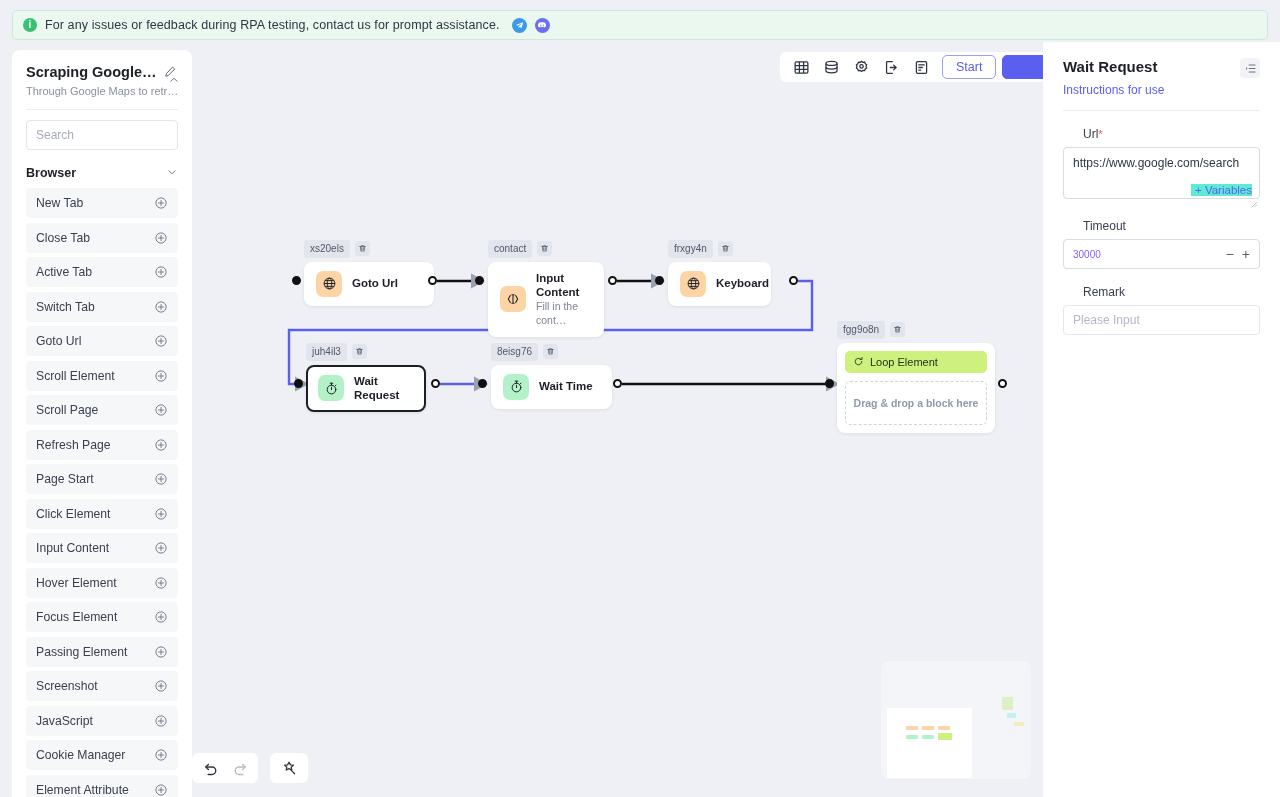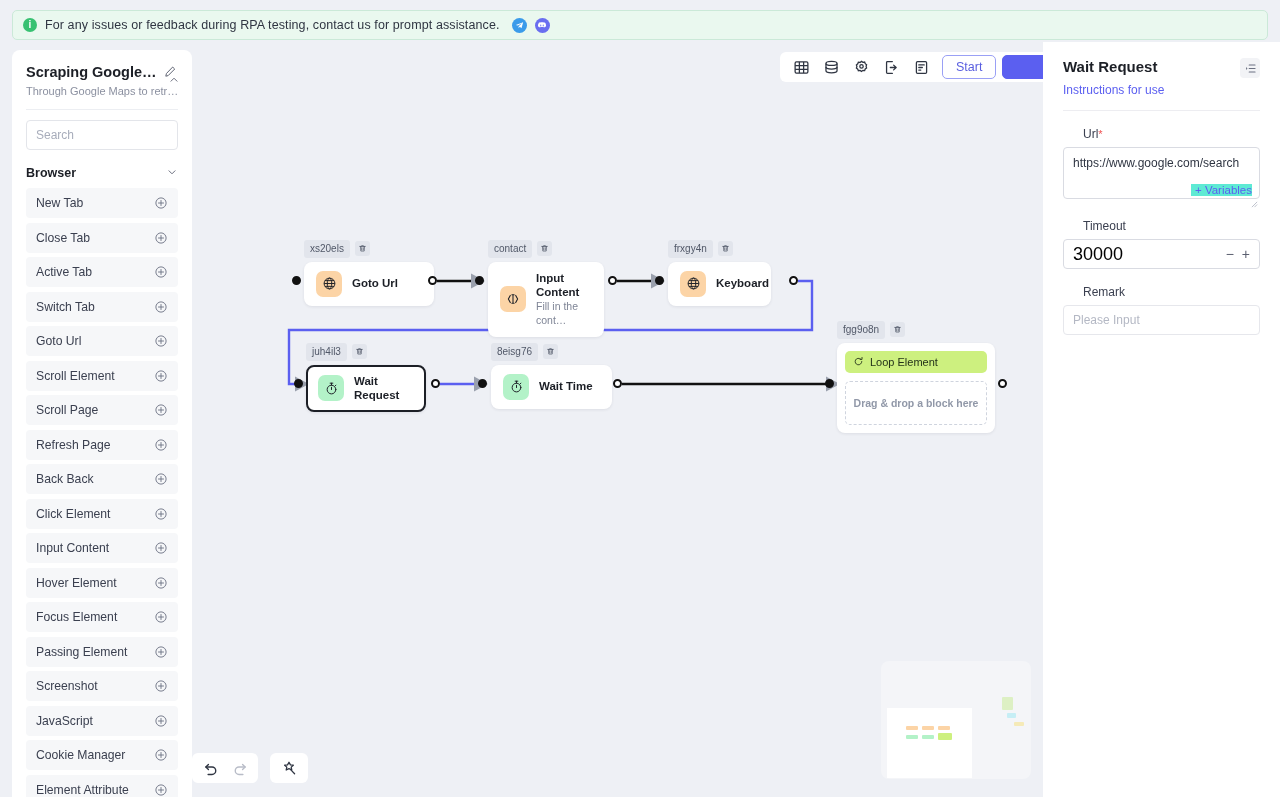--- a/index.html
+++ b/index.html
@@ -184,21 +184,21 @@
     color: #5b5ff0; cursor: pointer; background: #5eead4; padding-left: 4px;
   }
   .ta-grip {
     position: absolute; right: 2px; bottom: 2px; width: 7px; height: 7px;
     pointer-events: none;
   }
   .num-wrap {
     height: 30px; border: 1px solid #d9dbe2; border-radius: 4px;
     display: flex; align-items: center; padding: 0 9px; justify-content: space-between;
   }
-  .num-val { font-size: 18px; color: #000000; }
+  .num-val { font-size: 10px; color: #8b5cf6; }
   .num-btns { display: flex; align-items: center; gap: 8px; color: #5b6070; font-size: 14px; }
   .num-btns span { cursor: pointer; line-height: 1; }
   .rp-input {
     width: 100%; height: 30px; border: 1px solid #e6e7ec; border-radius: 4px;
     padding: 0 9px; font-size: 12px; outline: none; color: #2f3542;
     font-family: "Liberation Sans", sans-serif;
   }
   .rp-input::placeholder { color: #b4b8c4; }
 </style>
 </head>
@@ -301,21 +301,21 @@
           </svg></span>
       </div>
       <div class="sb-item">
         <span class="sb-item-label">Refresh Page</span>
         <span class="plus-ico"><svg width="14" height="14" viewBox="0 0 20 20" fill="none" stroke="#6b7182" stroke-width="1.3">
             <circle cx="10" cy="10" r="7.3"></circle>
             <path d="M10 6.4v7.2M6.4 10h7.2" stroke-linecap="round"></path>
           </svg></span>
       </div>
       <div class="sb-item">
-        <span class="sb-item-label">Back Back</span>
+        <span class="sb-item-label">Page Start</span>
         <span class="plus-ico"><svg width="14" height="14" viewBox="0 0 20 20" fill="none" stroke="#6b7182" stroke-width="1.3">
             <circle cx="10" cy="10" r="7.3"></circle>
             <path d="M10 6.4v7.2M6.4 10h7.2" stroke-linecap="round"></path>
           </svg></span>
       </div>
       <div class="sb-item">
         <span class="sb-item-label">Click Element</span>
         <span class="plus-ico"><svg width="14" height="14" viewBox="0 0 20 20" fill="none" stroke="#6b7182" stroke-width="1.3">
             <circle cx="10" cy="10" r="7.3"></circle>
             <path d="M10 6.4v7.2M6.4 10h7.2" stroke-linecap="round"></path>

